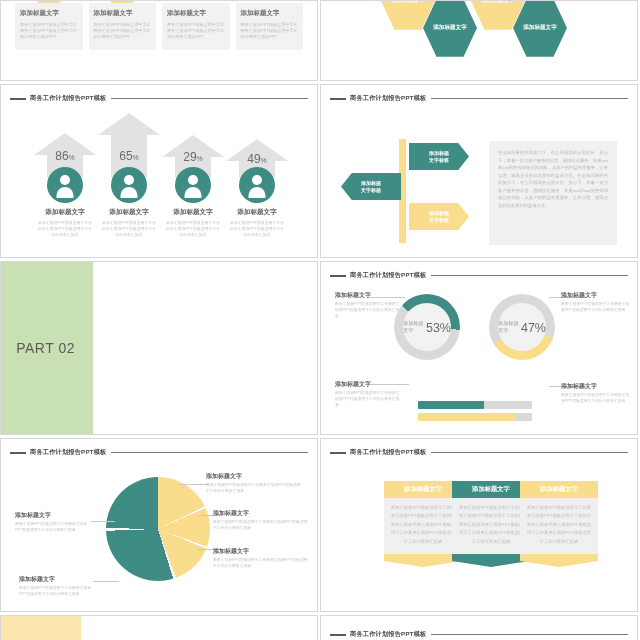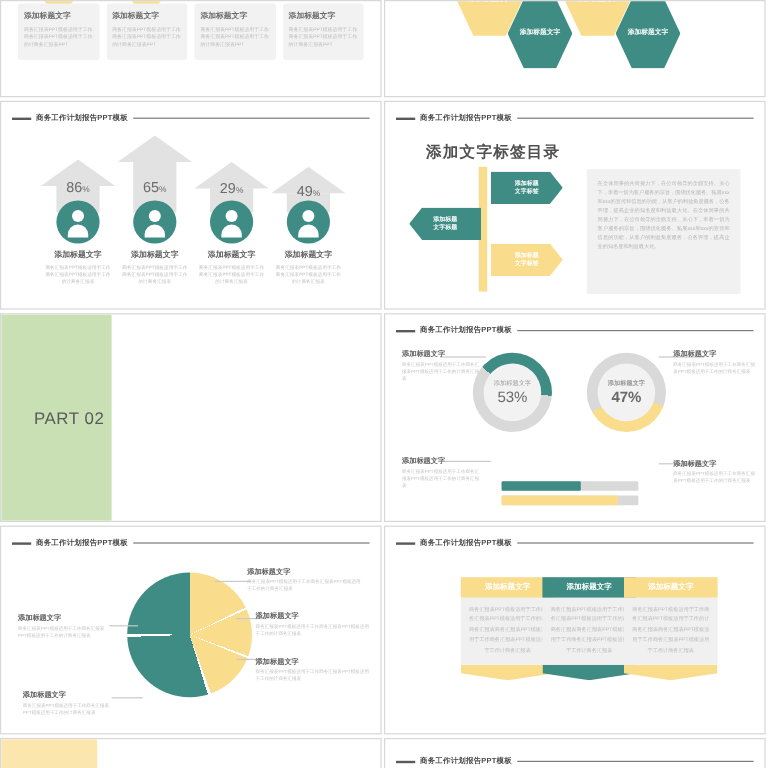--- a/index.html
+++ b/index.html
@@ -101,31 +101,31 @@
     position:absolute; left:168px; top:56px; width:128px; height:104px;
     background:#f1f1f1; padding:8px 9px;
   }
   .cat-box p { font-size:4.3px; color:#b5b5b5; line-height:1.75; text-align:justify; }
 
   
   .part-left {
     position:absolute; left:0; top:0; width:92px; height:100%;
     background:#c9e0b4; display:flex; align-items:center; justify-content:flex-end;
   }
-  .part-left span { font-size:14px; color:#5a5a5a; padding-right:6px; letter-spacing:.5px;}
+  .part-left span { font-size:14px; color:#5a5a5a; padding-right:18px; letter-spacing:.5px;}
   .part-right { position:absolute; left:92px; top:0; right:0; height:100%;
     display:flex; flex-direction:column; align-items:center; justify-content:center;}
   .part-right .pt { font-size:14px; color:#4e4e4e; font-weight:bold; letter-spacing:2px;}
   .part-right .ps { font-size:4.4px; color:#cccccc; margin-top:7px; text-align:center; line-height:1.9;}
 
   
   .donut { position:absolute; width:66px; height:66px; border-radius:50%; }
   .donut .hole {
     position:absolute; left:9px; top:9px; width:48px; height:48px; border-radius:50%;
-    background:#f2f2f2; display:flex; flex-direction:column; align-items:center; justify-content:center;
+    background:#f2f2f2; display:flex; flex-direction:row; align-items:center; justify-content:center;
   }
   .donut .hole .dt { font-size:5.2px; color:#9b9b9b; }
   .donut .hole .dv { font-size:12.5px; color:#6a6a6a; margin-top:1px; }
   .cal { position:absolute; }
   .cal .ct { font-size:6px; color:#5f5f5f; font-weight:bold; }
   .cal .cb { font-size:3.8px; color:#c3c3c3; line-height:1.55; margin-top:2px; }
   .bar-track { position:absolute; height:8px; background:#d9d9d9; border-radius:1px; }
   .bar-fill { height:100%; border-radius:1px; }
 
   
@@ -256,21 +256,20 @@
       </div>
     </div>
 
     <div class="slide">
       <div class="hdr">
         <div class="dash-l"></div>
         <div class="htxt">商务工作计划报告PPT模板</div>
         <div class="dash-r"></div>
       </div>
 
-      <div class="cat-title">添加文字标签目录</div>
       <div class="cat-bar"></div>
 
       <div class="cat-arrow right" style="left:88px; top:58px; background:#3f8c85;">
         <span><span>添加标题</span><br><span>文字标签</span></span>
       </div>
       <div class="cat-arrow left" style="left:20px; top:88px; background:#3f8c85;">
         <span><span>添加标题</span><br><span>文字标题</span></span>
       </div>
       <div class="cat-arrow right" style="left:88px; top:118px; background:#f9dd8c;">
         <span><span>添加标题</span><br><span>文字标签</span></span>
@@ -297,21 +296,21 @@
         <div class="dash-r"></div>
       </div>
 
       <div class="donut" style="left:73px; top:32px; background: conic-gradient(from 310deg, #3f8c85 0deg 145deg, #d9d9d9 145deg 360deg);">
         <div class="hole">
           <div class="dt">添加标题文字</div>
           <div class="dv">53%</div>
         </div>
       </div>
 
-      <div class="donut" style="left:168px; top:32px; background: conic-gradient(from 110deg, #f9dd8c 0deg 130deg, #d9d9d9 130deg 360deg); font-weight: bold;">
+      <div class="donut" style="left:168px; top:32px; background: conic-gradient(from 110deg, #f9dd8c 0deg 130deg, #d9d9d9 130deg 360deg);">
         <div class="hole">
           <div class="dt">添加标题文字</div>
           <div class="dv">47%</div>
         </div>
       </div>
 
       <div class="leader" style="left:46px; top:35px; width:38px;"></div>
       <div class="leader" style="left:228px; top:35px; width:38px;"></div>
       <div class="leader" style="left:50px; top:122px; width:38px;"></div>
       <div class="leader" style="left:228px; top:124px; width:38px;"></div>

